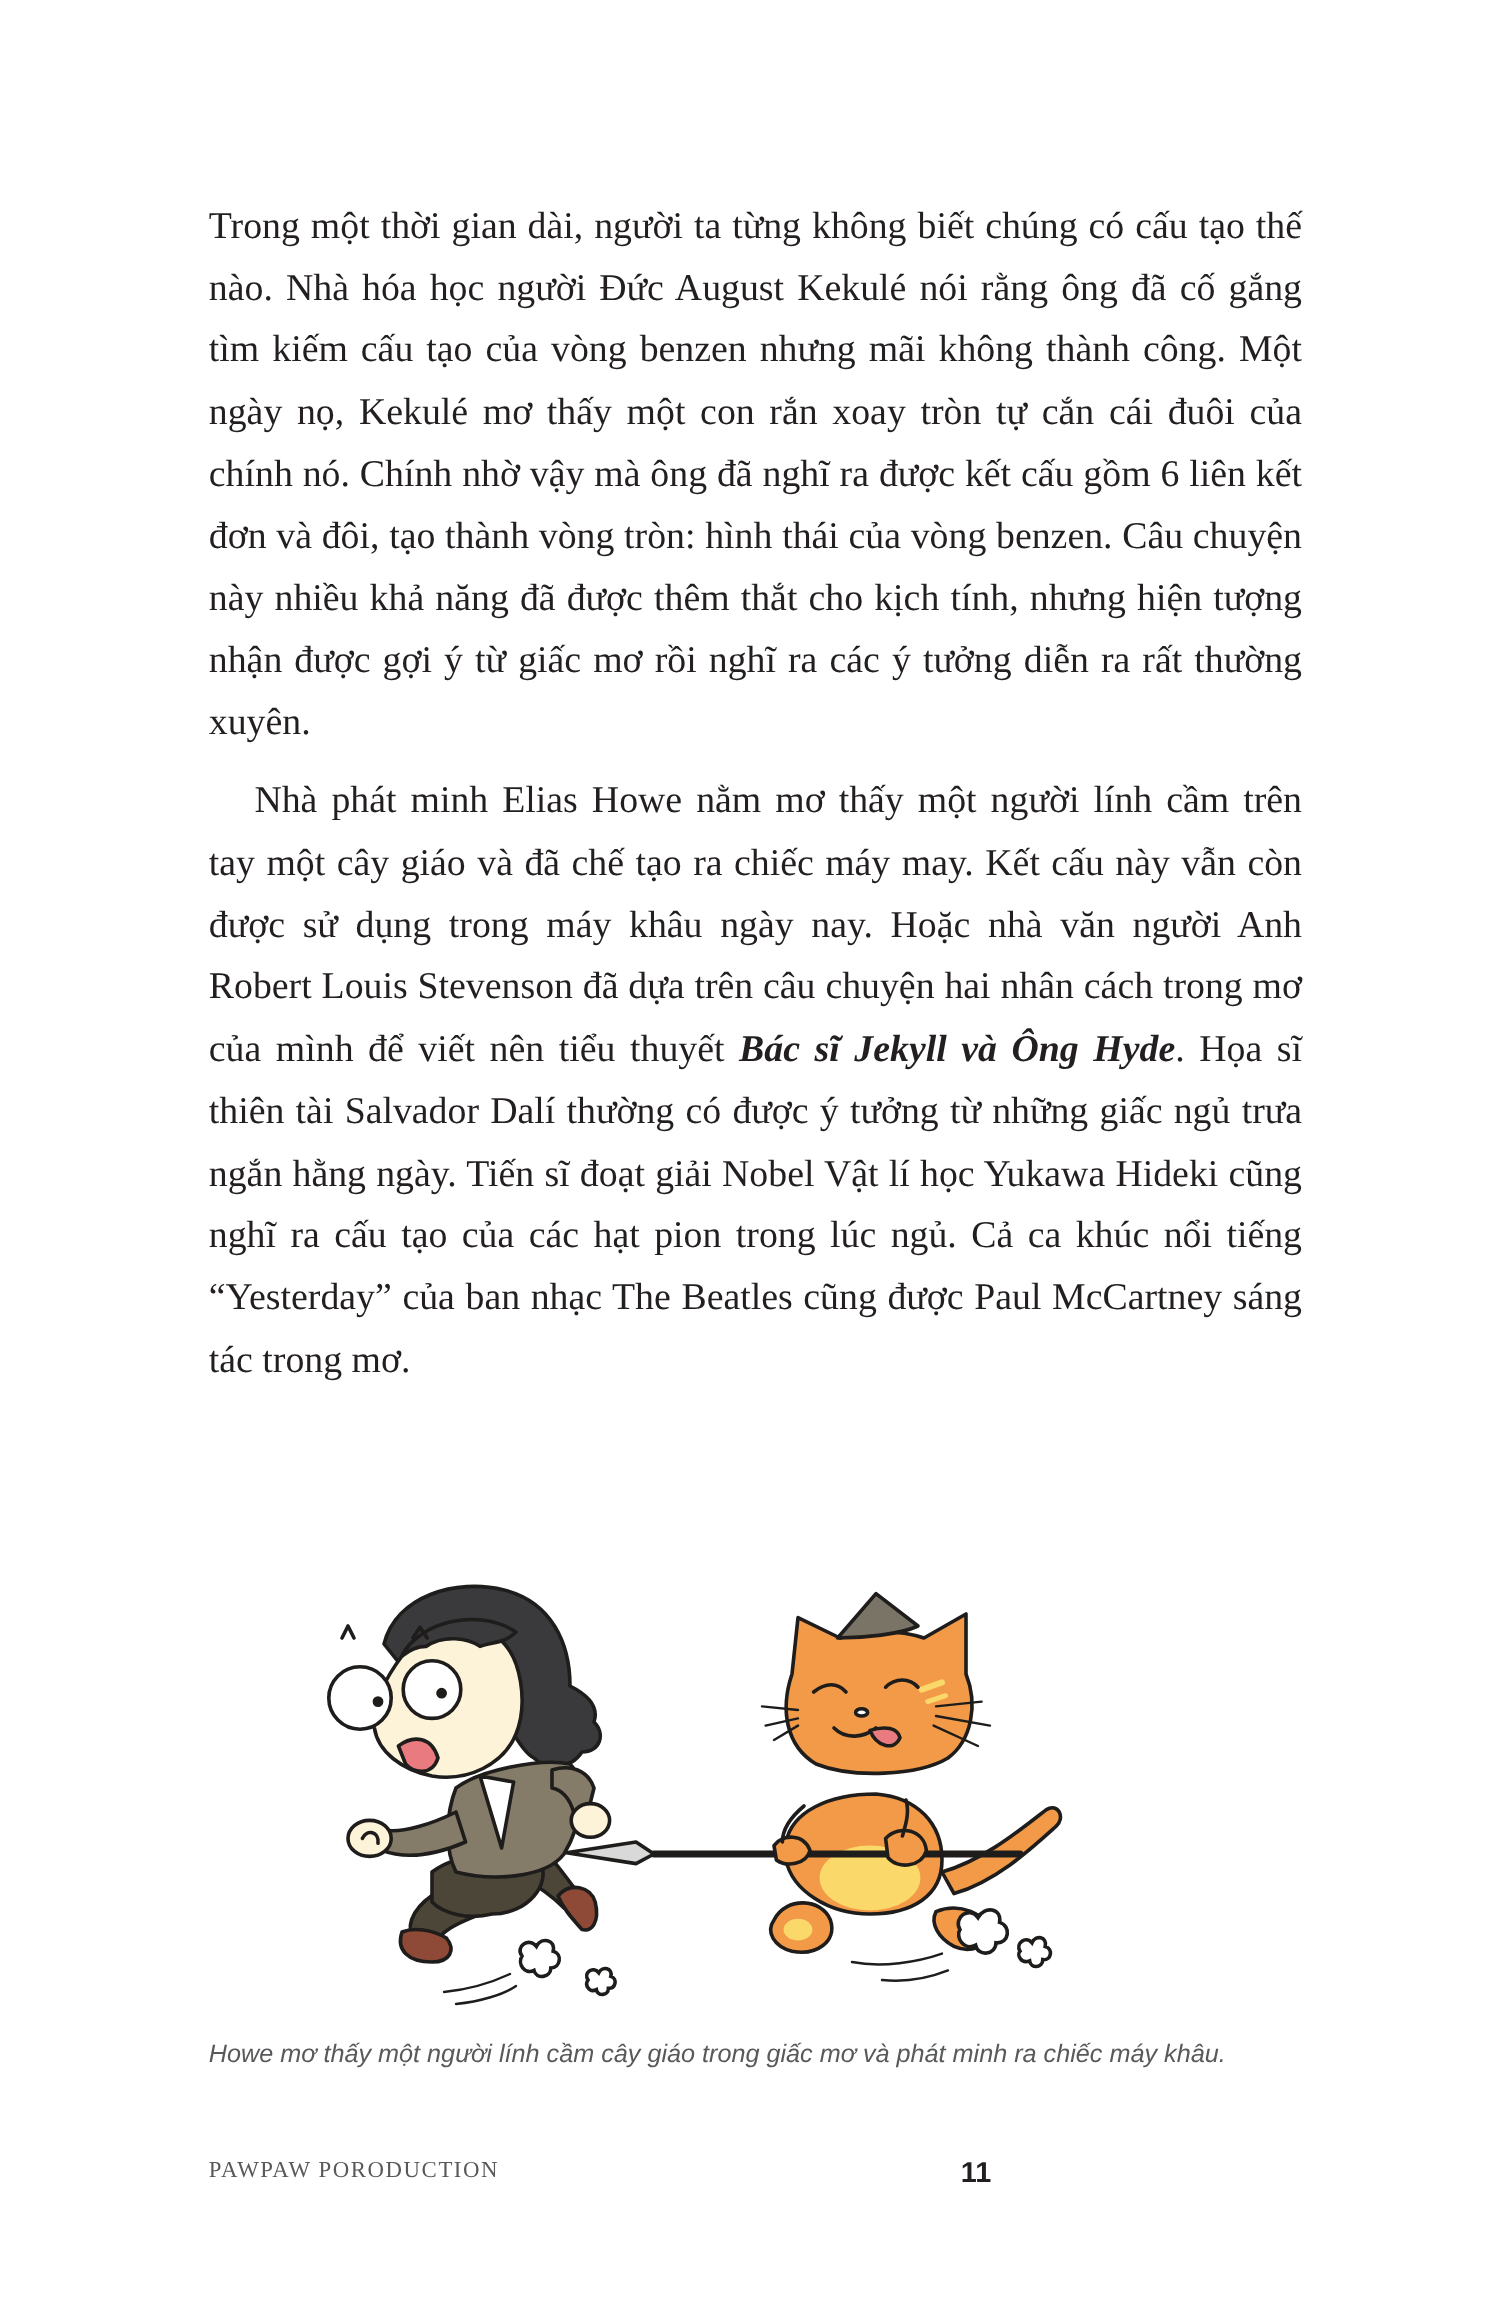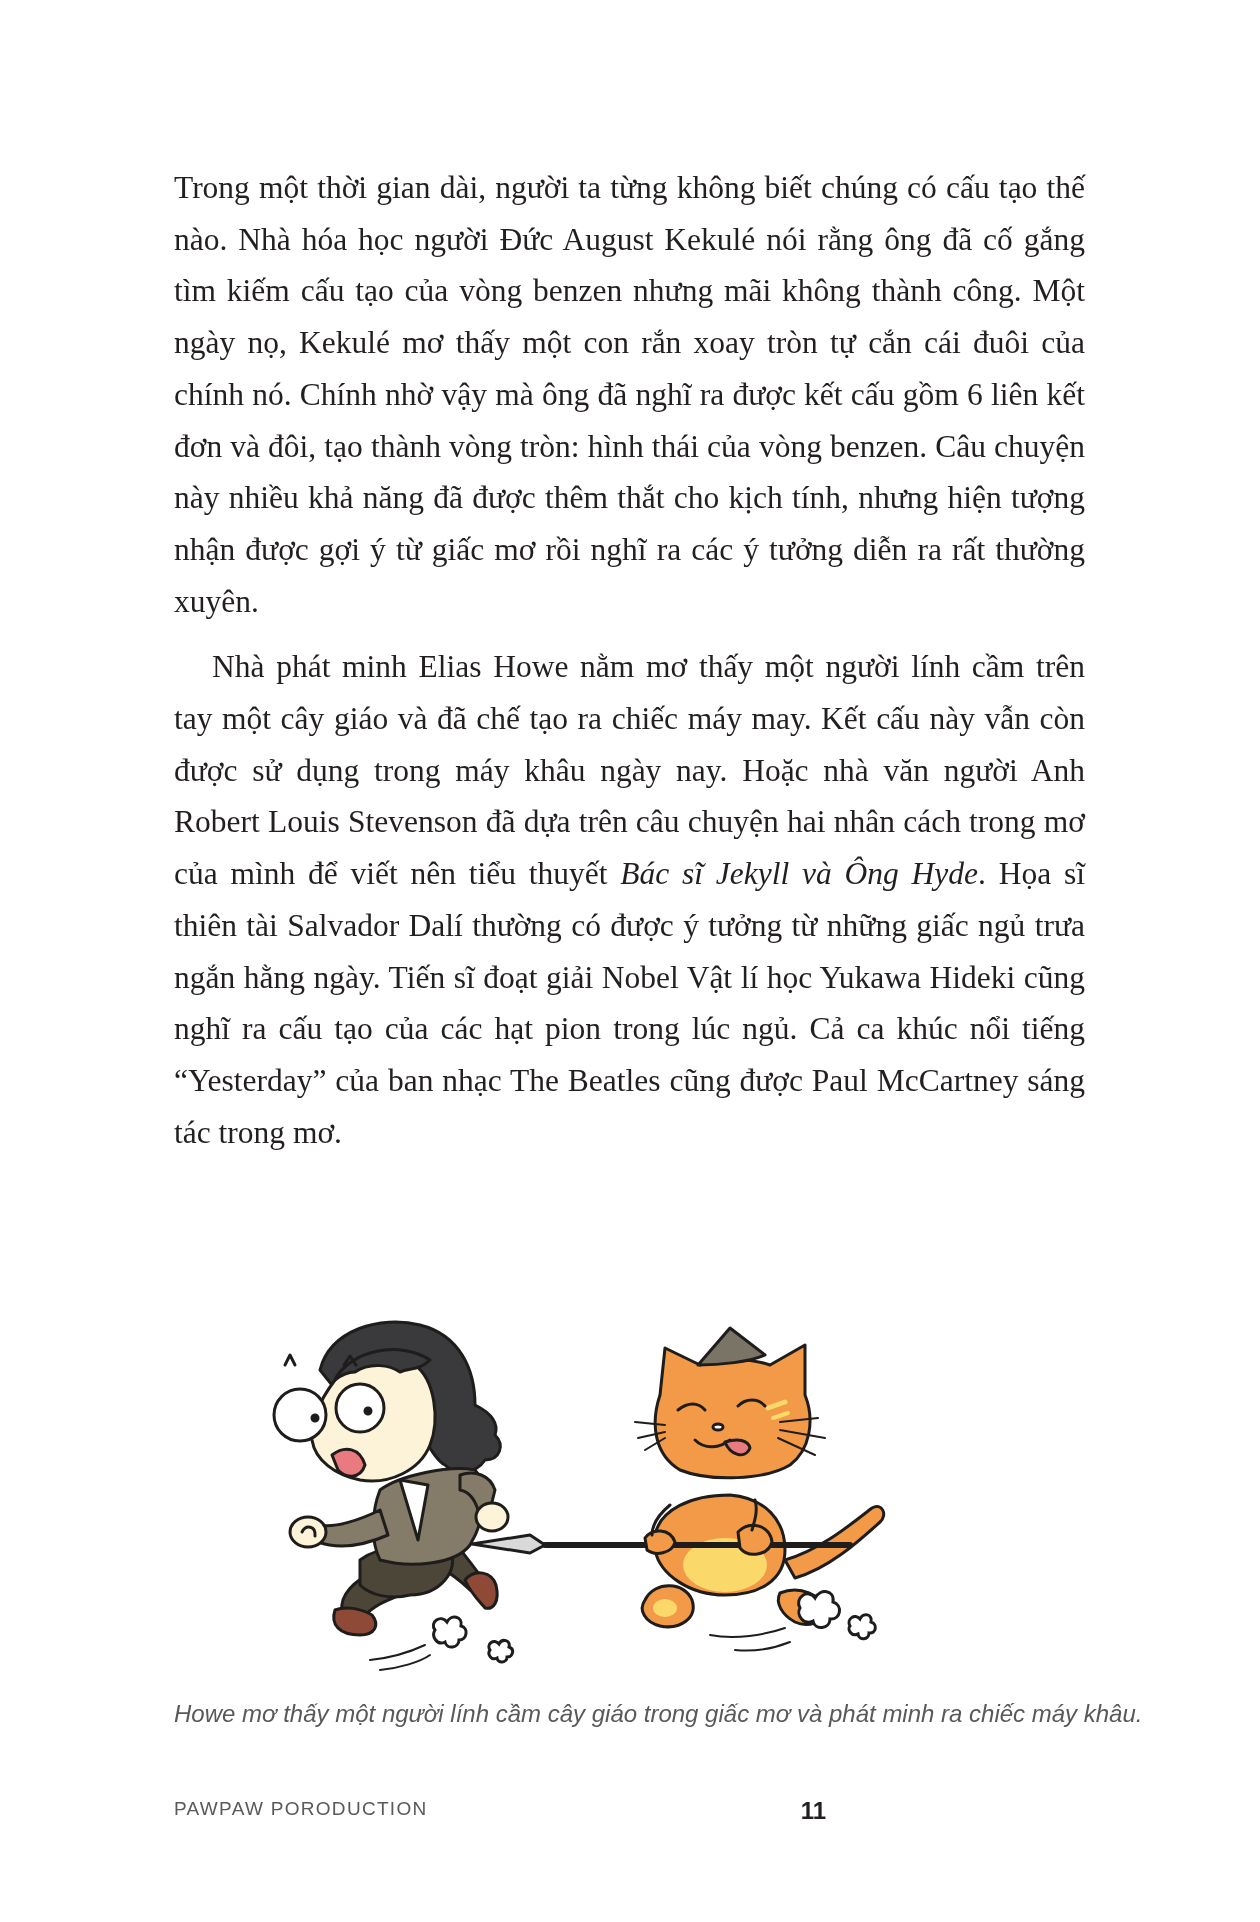--- a/index.html
+++ b/index.html
@@ -33,45 +33,45 @@
       text-align: justify;
     }
     .body-text p {
       margin: 0 0 14px 0;
     }
     .body-text p.indent {
       text-indent: 38px;
     }
     .body-text em {
       font-style: italic;
+      font-weight: bold;
     }
     .illustration {
       position: absolute;
       left: 260px;
       top: 1310px;
       width: 740px;
       height: 380px;
     }
     .caption {
       position: absolute;
       left: 174px;
       top: 1700px;
       width: 911px;
       font-family: "Liberation Sans", "DejaVu Sans", sans-serif;
       font-style: italic;
-      font-size: 24px;
+      font-size: 21px;
       color: #58595b;
       white-space: nowrap;
-      text-align: center;
     }
     .footer-left {
       position: absolute;
       left: 174px;
       top: 1798px;
-      font-family: Liberation Sans, sans-serif;
+      font-family: Liberation Serif, serif;
       font-size: 19px;
       letter-spacing: 1.3px;
       color: #58595b;
     }
     .footer-right {
       position: absolute;
       right: 176px;
       top: 1797px;
       font-family: "Liberation Sans", "DejaVu Sans", sans-serif;
       font-size: 24px;

